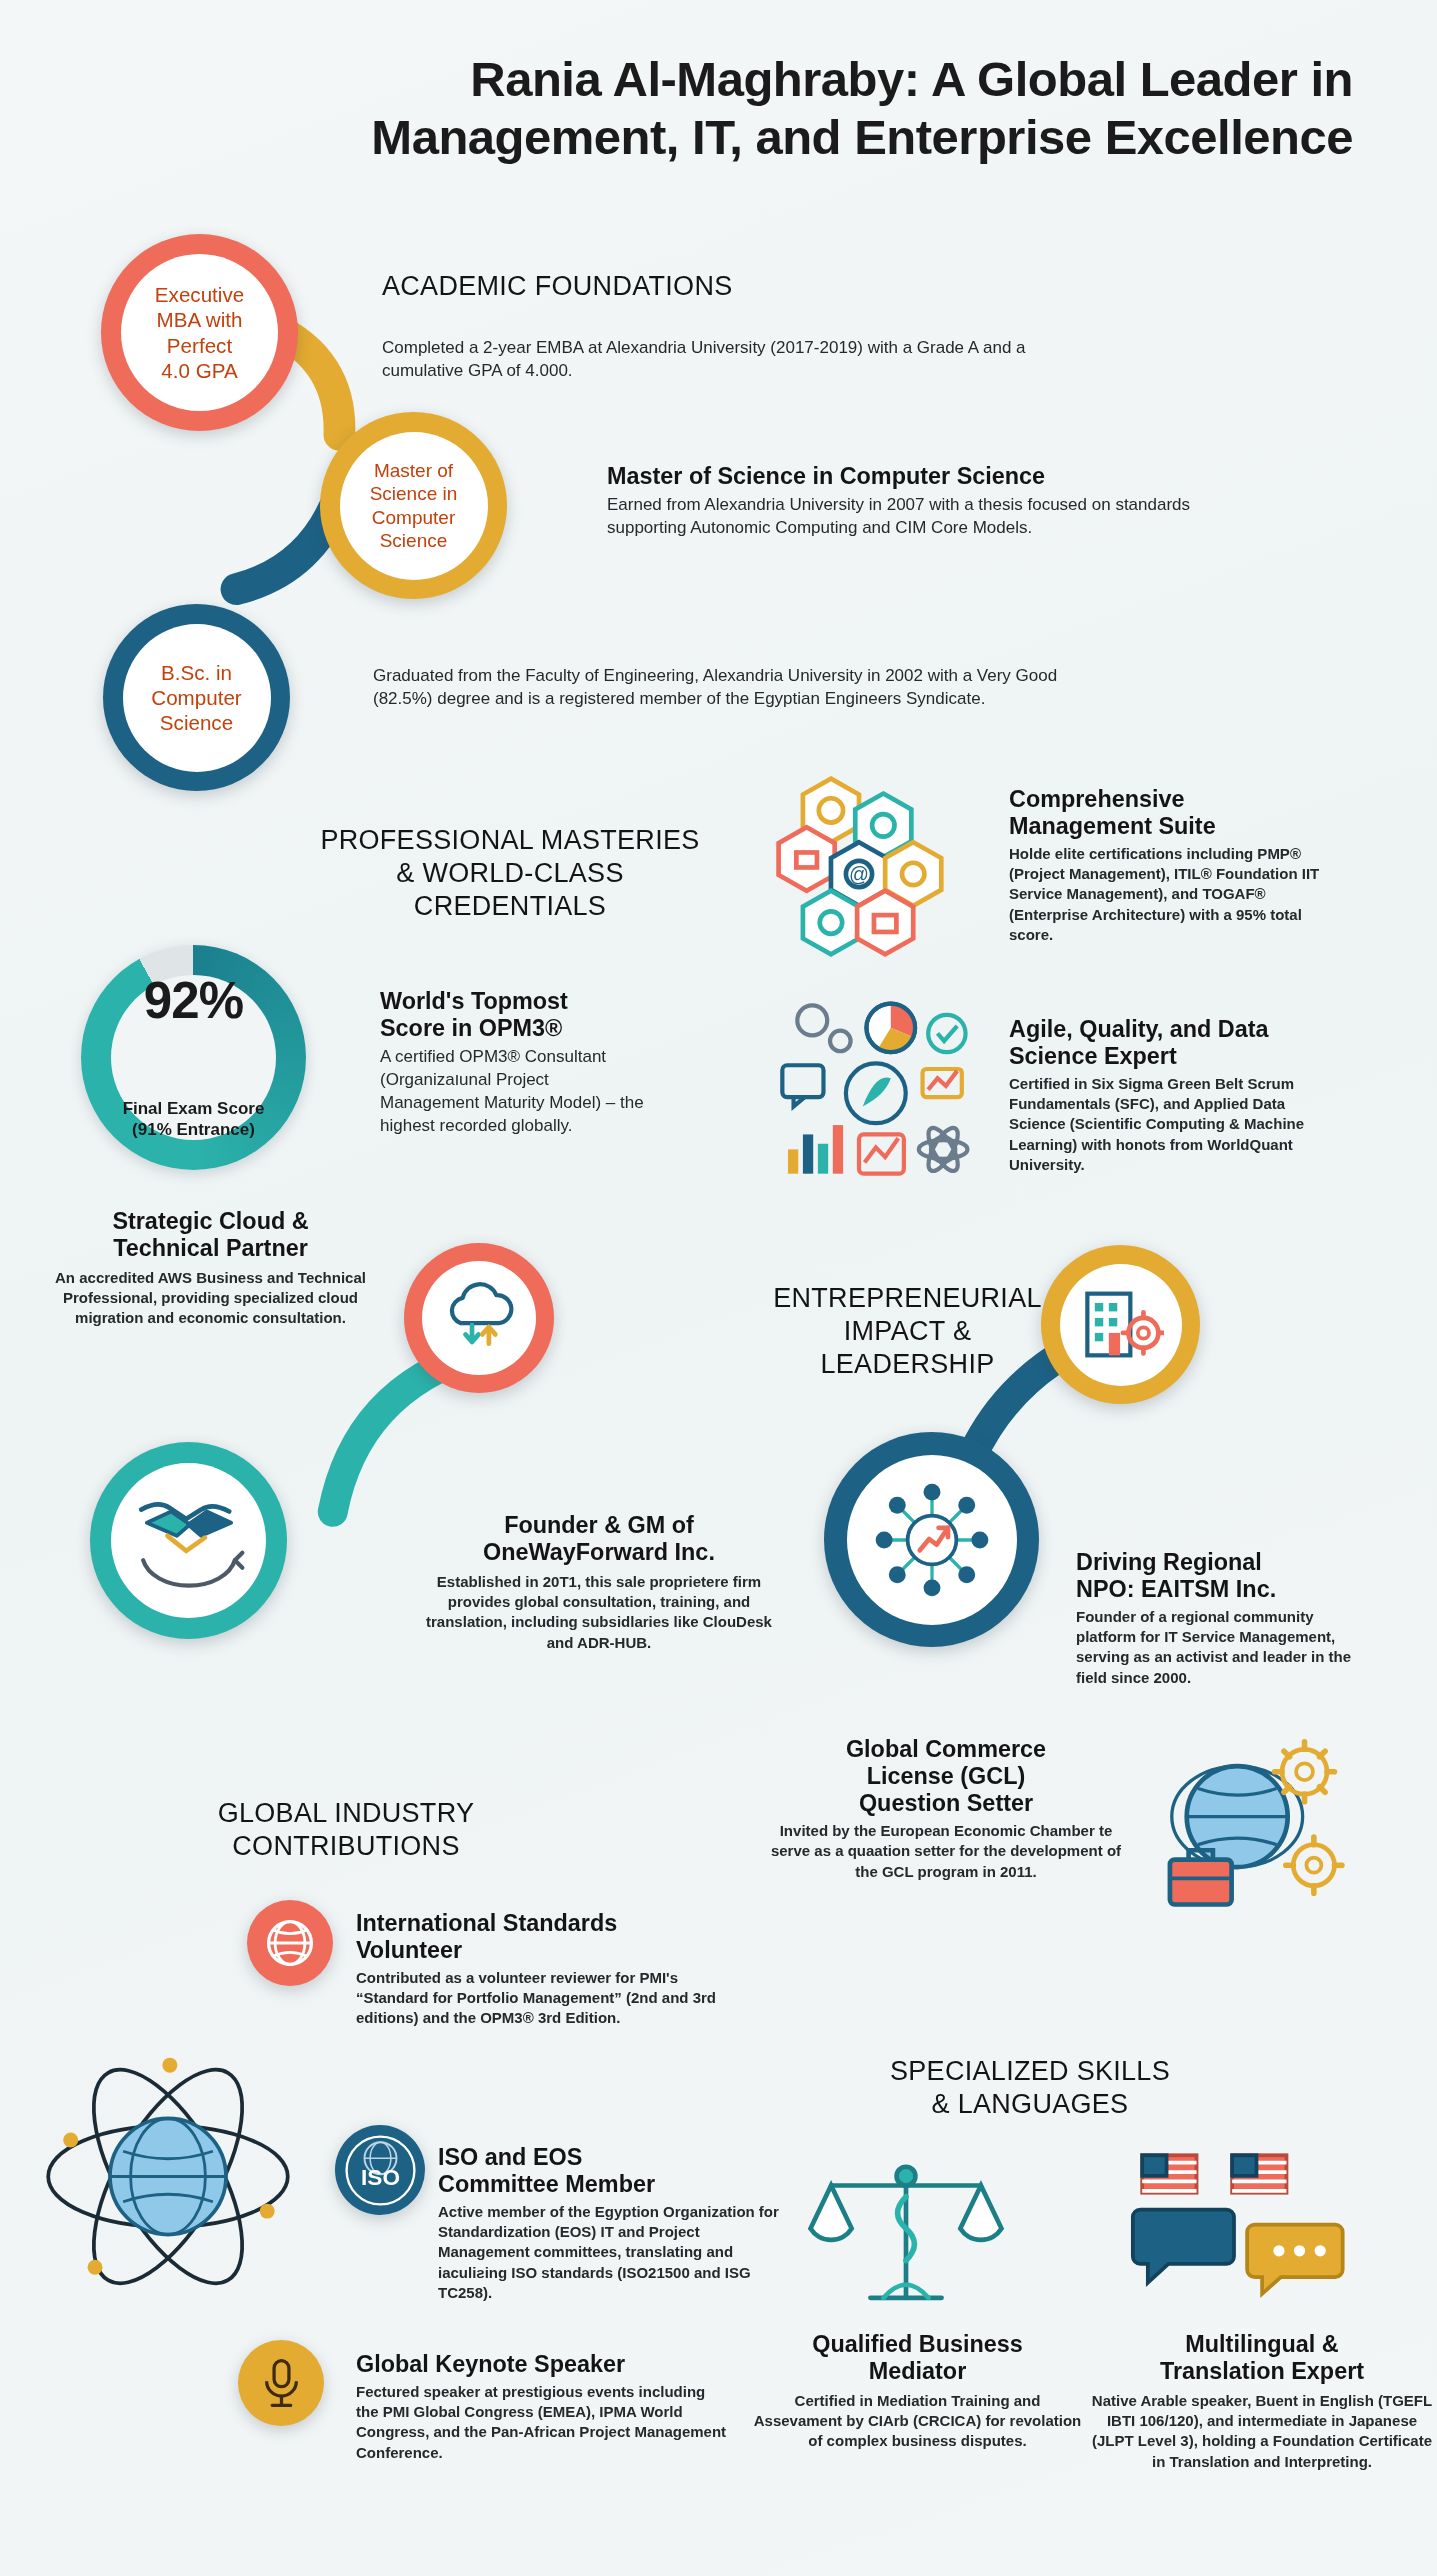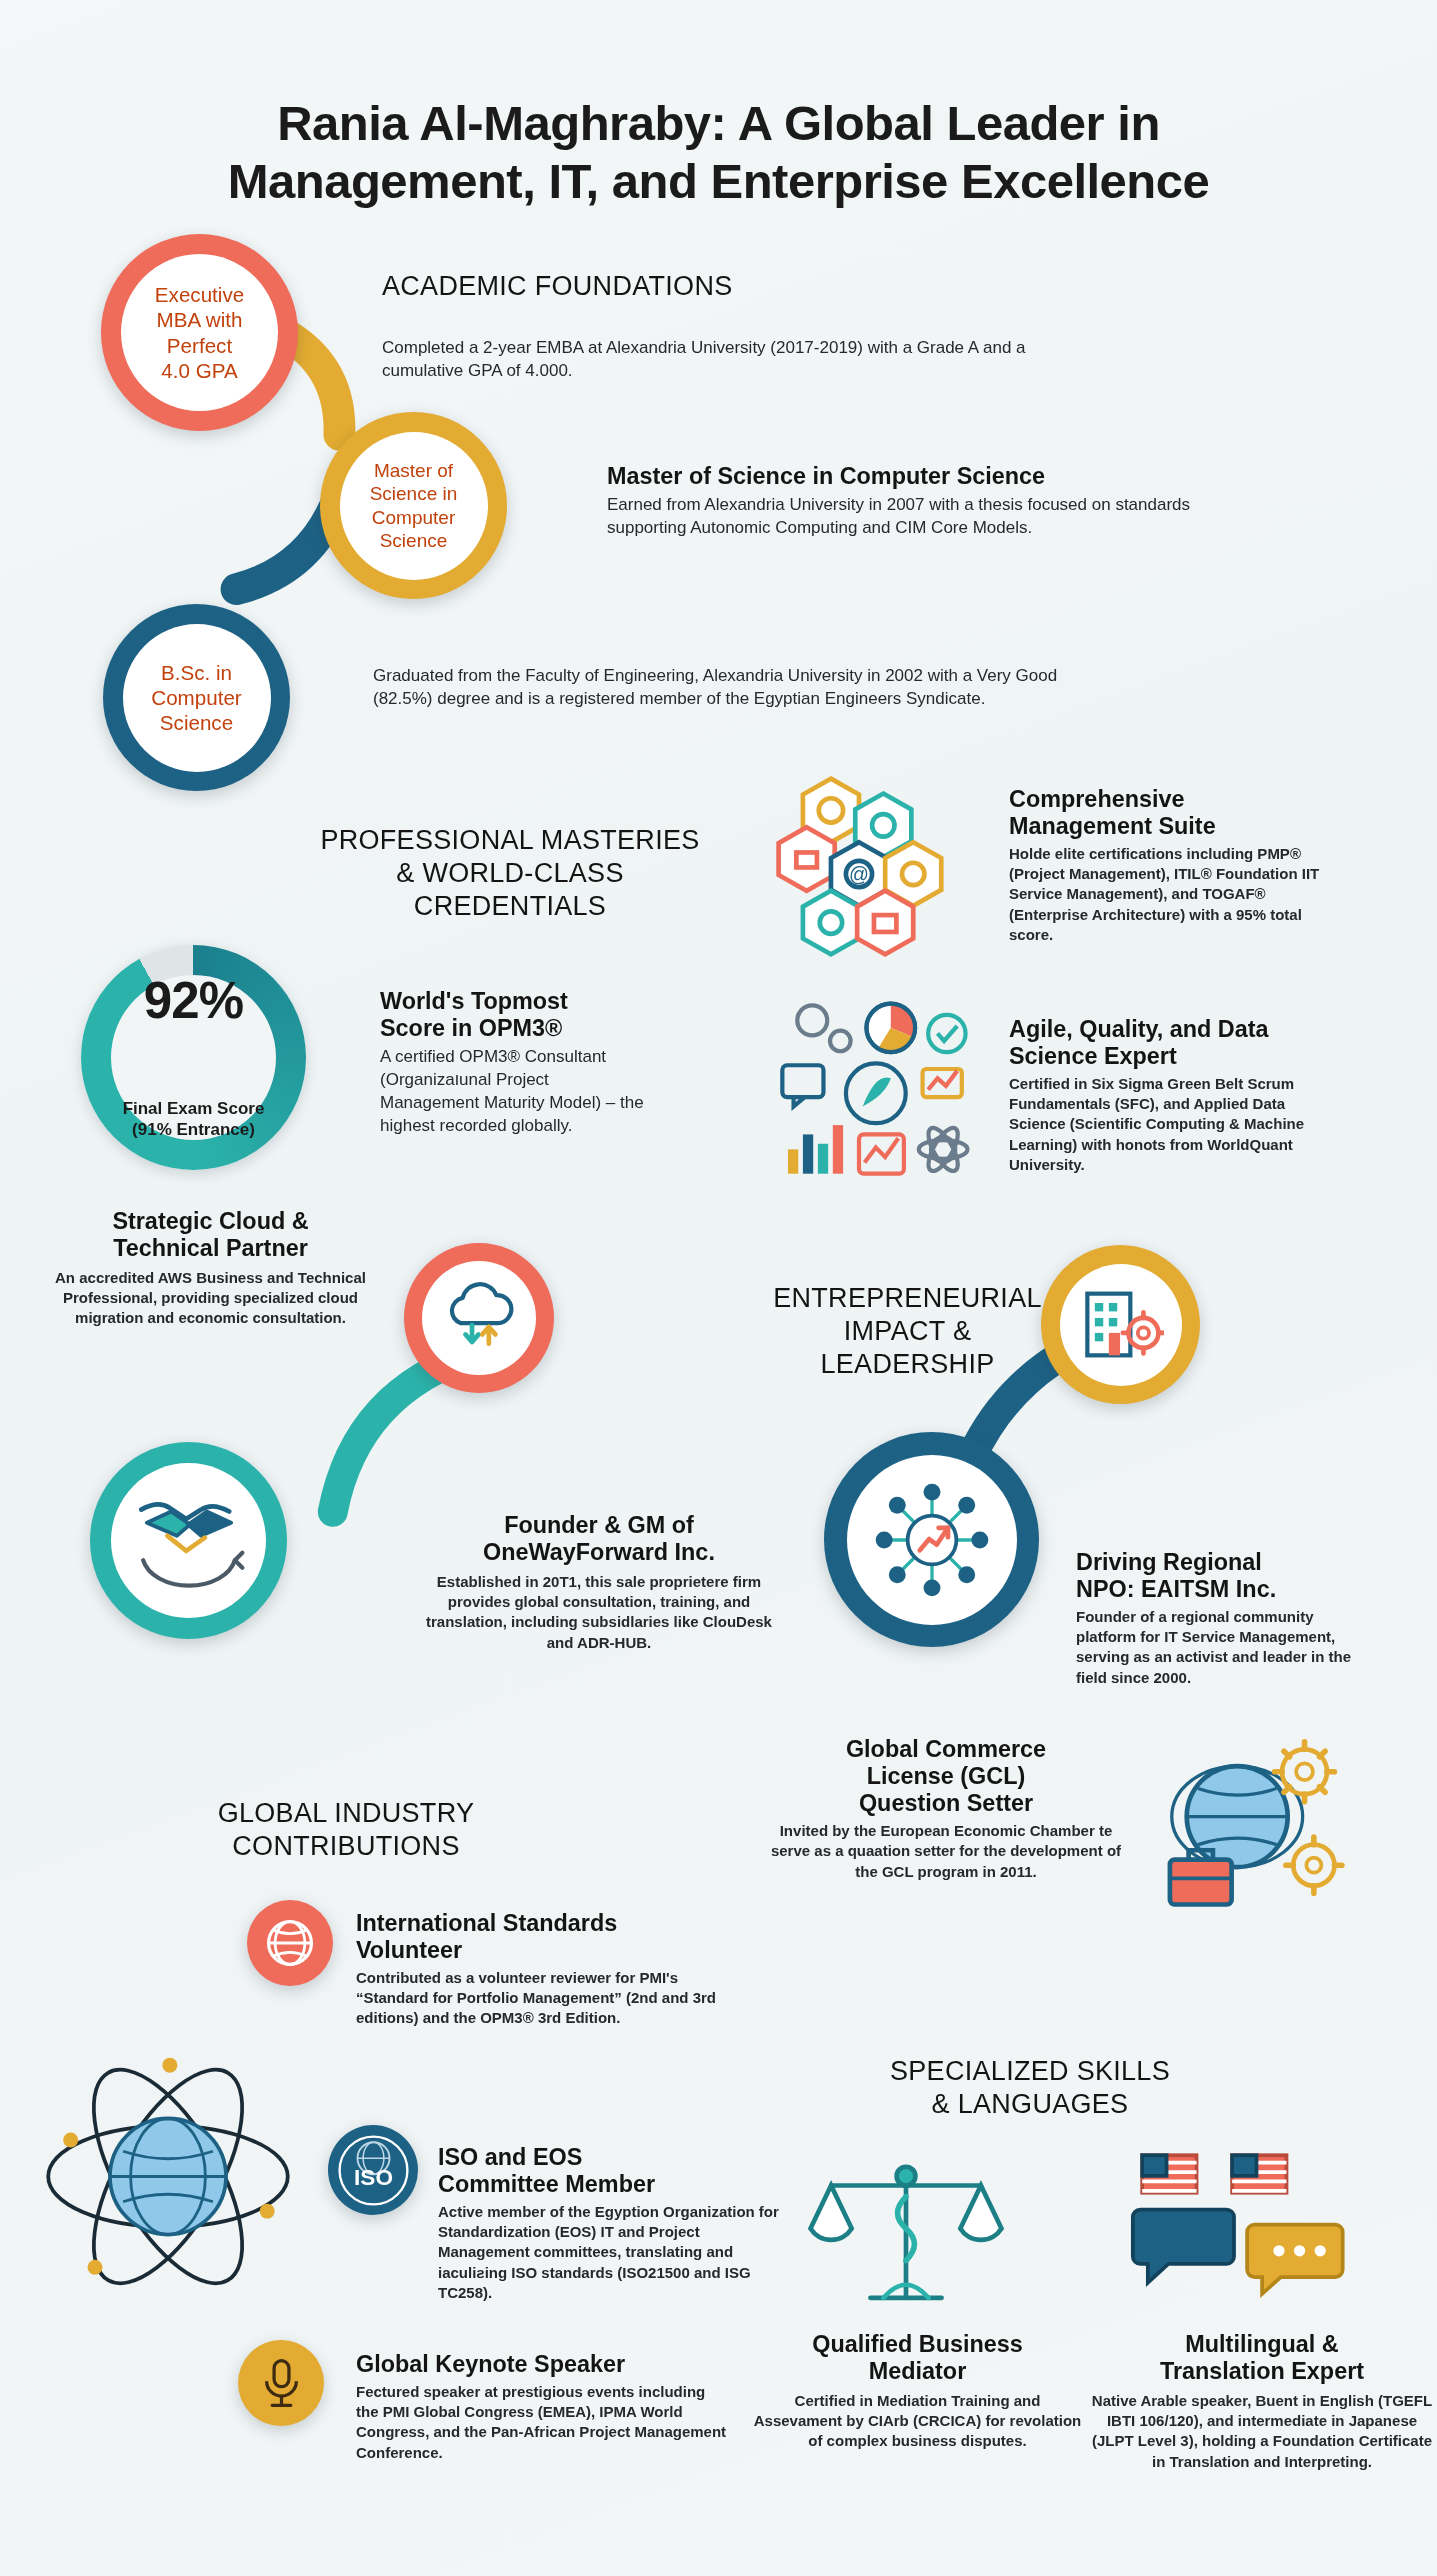--- a/index.html
+++ b/index.html
@@ -10,21 +10,21 @@
     color: #1b1b1b;
     overflow: hidden;
   }
   #page {
     position: relative;
     width: 1438px; height: 2576px;
     background: linear-gradient(160deg,#f4f7f8 0%,#eef3f4 45%,#f3f6f7 100%);
   }
   .abs { position: absolute; }
   
-  #title-block { left: 84px; top: 51px; width: 1269px; text-align: center; margin-top: 44px; }
+  #title-block { left: 84px; top: 51px; width: 1269px; text-align: right; }
   #title-block .l1, #title-block .l2 {
     font-size: 49px; font-weight: 700; letter-spacing: -0.5px; line-height: 1.18;
   }
   #title-block .strong { font-weight: 800; }
   
   .sec-head {
     font-size: 27px; font-weight: 400; line-height: 1.22;
     letter-spacing: 0.3px; text-align: center; color: #141414;
   }
   .item-title { font-size: 23.4px; font-weight: 800; line-height: 1.16; color: #141414; }
@@ -332,21 +332,21 @@
       <path d="M6 29 h46 M29 6 a16 23 0 0 1 0 46 a16 23 0 0 1 0 -46 M11 15 q18 8 36 0 M11 43 q18 -8 36 0" fill="none" stroke="#fff" stroke-width="3"></path>
     </svg>
   </div>
 
   <div class="abs" style="left:356px; top:1910px; width:365px;">
     <div class="item-title">International Standards</div>
     <div class="item-title">Volunteer</div>
     <div class="body-txt b" style="margin-top:3.7px;">Contributed as a volunteer reviewer for PMI's “Standard for Portfolio Management” (2nd and 3rd editions) and the OPM3® 3rd Edition.</div>
   </div>
 
-  <div class="abs icon-circle" style="left:328px; top:2125px; width:90px; height:90px; background:#1d6285;">
+  <div class="abs icon-circle" style="left:335px; top:2125px; width:90px; height:90px; background:#1d6285;">
     <svg width="81" height="81" viewBox="0 0 86 86">
       <circle cx="43" cy="43" r="36" fill="#1d6285" stroke="#fff" stroke-width="2.5"></circle>
       <circle cx="43" cy="30" r="17" fill="none" stroke="#bcd6e6" stroke-width="2"></circle>
       <path d="M26 30 h34 M43 13 a11 17 0 0 1 0 34 a11 17 0 0 1 0 -34" fill="none" stroke="#bcd6e6" stroke-width="1.6"></path>
       <text x="43" y="58" font-size="24" font-weight="700" text-anchor="middle" fill="#fff" font-family="Liberation Sans">ISO</text>
     </svg>
   </div>
 
   <div class="abs" style="left:438px; top:2144px; width:356px;">
     <div class="item-title">ISO and EOS</div>

